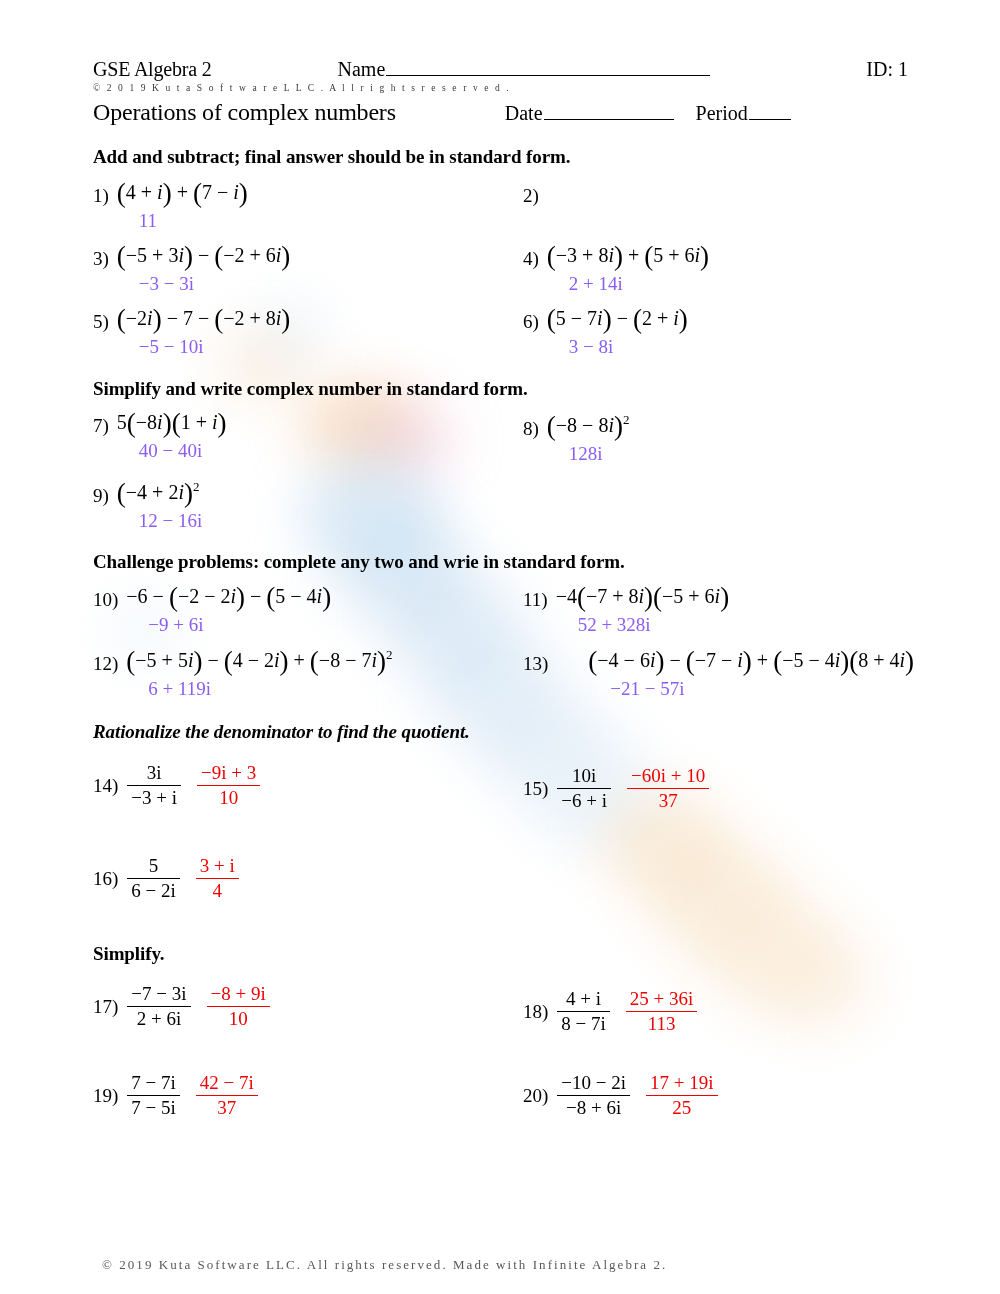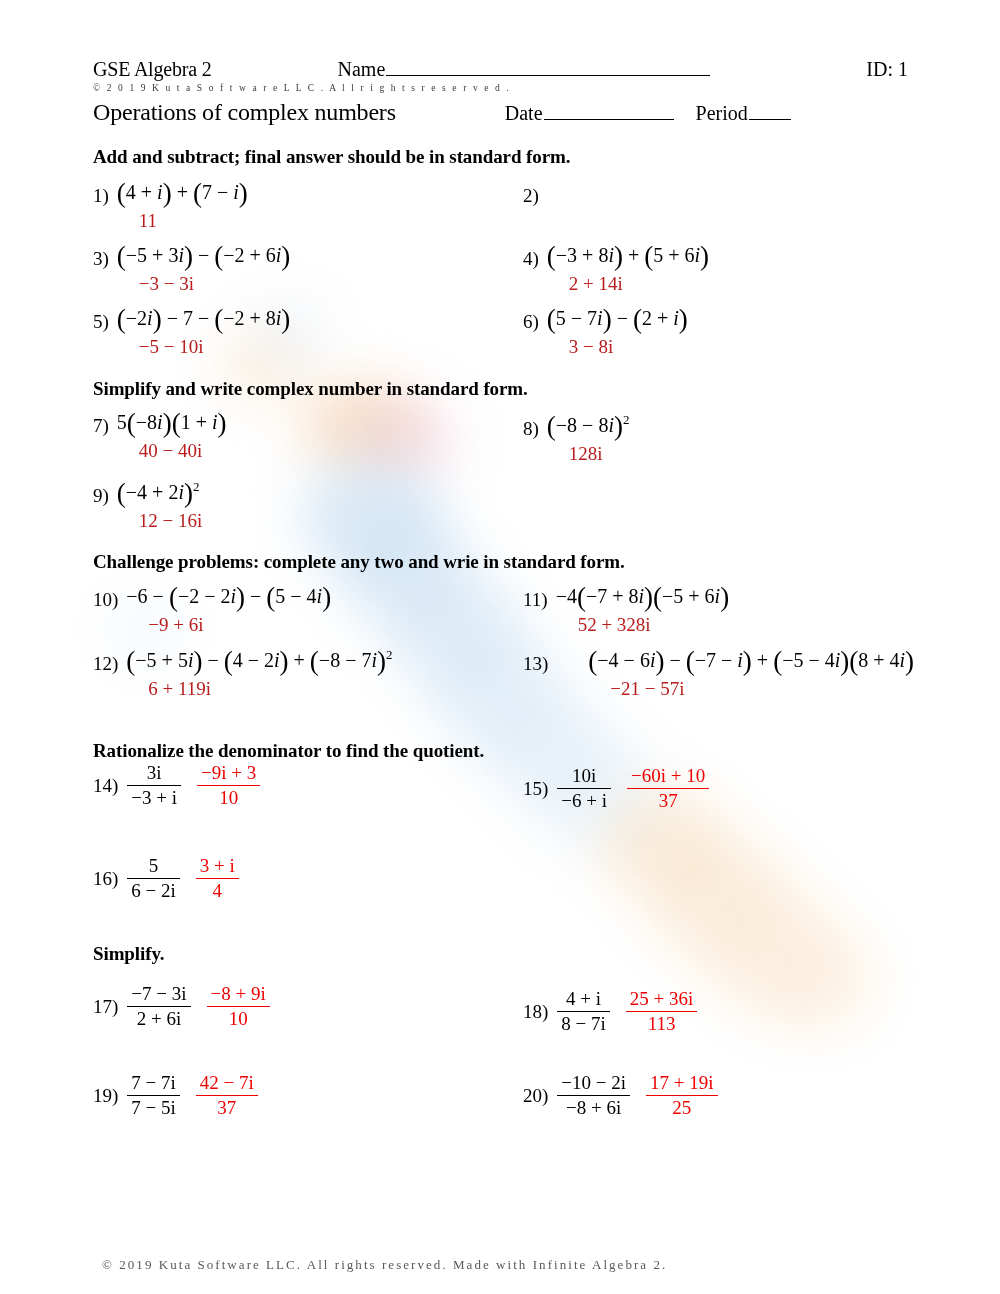--- a/index.html
+++ b/index.html
@@ -122,21 +122,21 @@
   }
   .pbody {
     margin-left: 8px;
   }
   .expr {
     font-size: 20px;
     line-height: 1.05;
     white-space: nowrap;
   }
   .ans {
-    color: #b91c1c;
+    color: #8b5cf6;
     font-size: 19px;
     margin-top: 7px;
     margin-left: 22px;
     white-space: nowrap;
   }
   i, .it { font-style: italic; }
   .paren {
     font-size: 27px;
     line-height: 0;
     position: relative;
@@ -331,21 +331,21 @@
   </div>
 
   <div class="prob" style="left:523px; top:650px;gap:32px;">
     <span class="pnum">13)</span>
     <span class="pbody">
       <span class="expr"><span class="paren">(</span>−4 − 6<i>i</i><span class="paren">)</span> − <span class="paren">(</span>−7 − <i>i</i><span class="paren">)</span> + <span class="paren">(</span>−5 − 4<i>i</i><span class="paren">)</span><span class="paren">(</span>8 + 4<i>i</i><span class="paren">)</span></span>
       <div class="ans">−21 − 57i</div>
     </span>
   </div>
 
-  <div class="section-head" style="left:93px; top:740px;">Rationalize the denominator to find the quotient.</div>
+  <div class="section-head" style="left:93px; top:721px;font-style:italic;">Rationalize the denominator to find the quotient.</div>
 
   <div class="fracprob" style="left:93px; top:762px;">
     <span class="pnum">14)</span>
     <span class="frac">
       <span class="num">3i</span>
       <span class="bar"></span>
       <span class="den">−3 + i</span>
     </span>
     <span class="frac red">
       <span class="num">−9i + 3</span>

